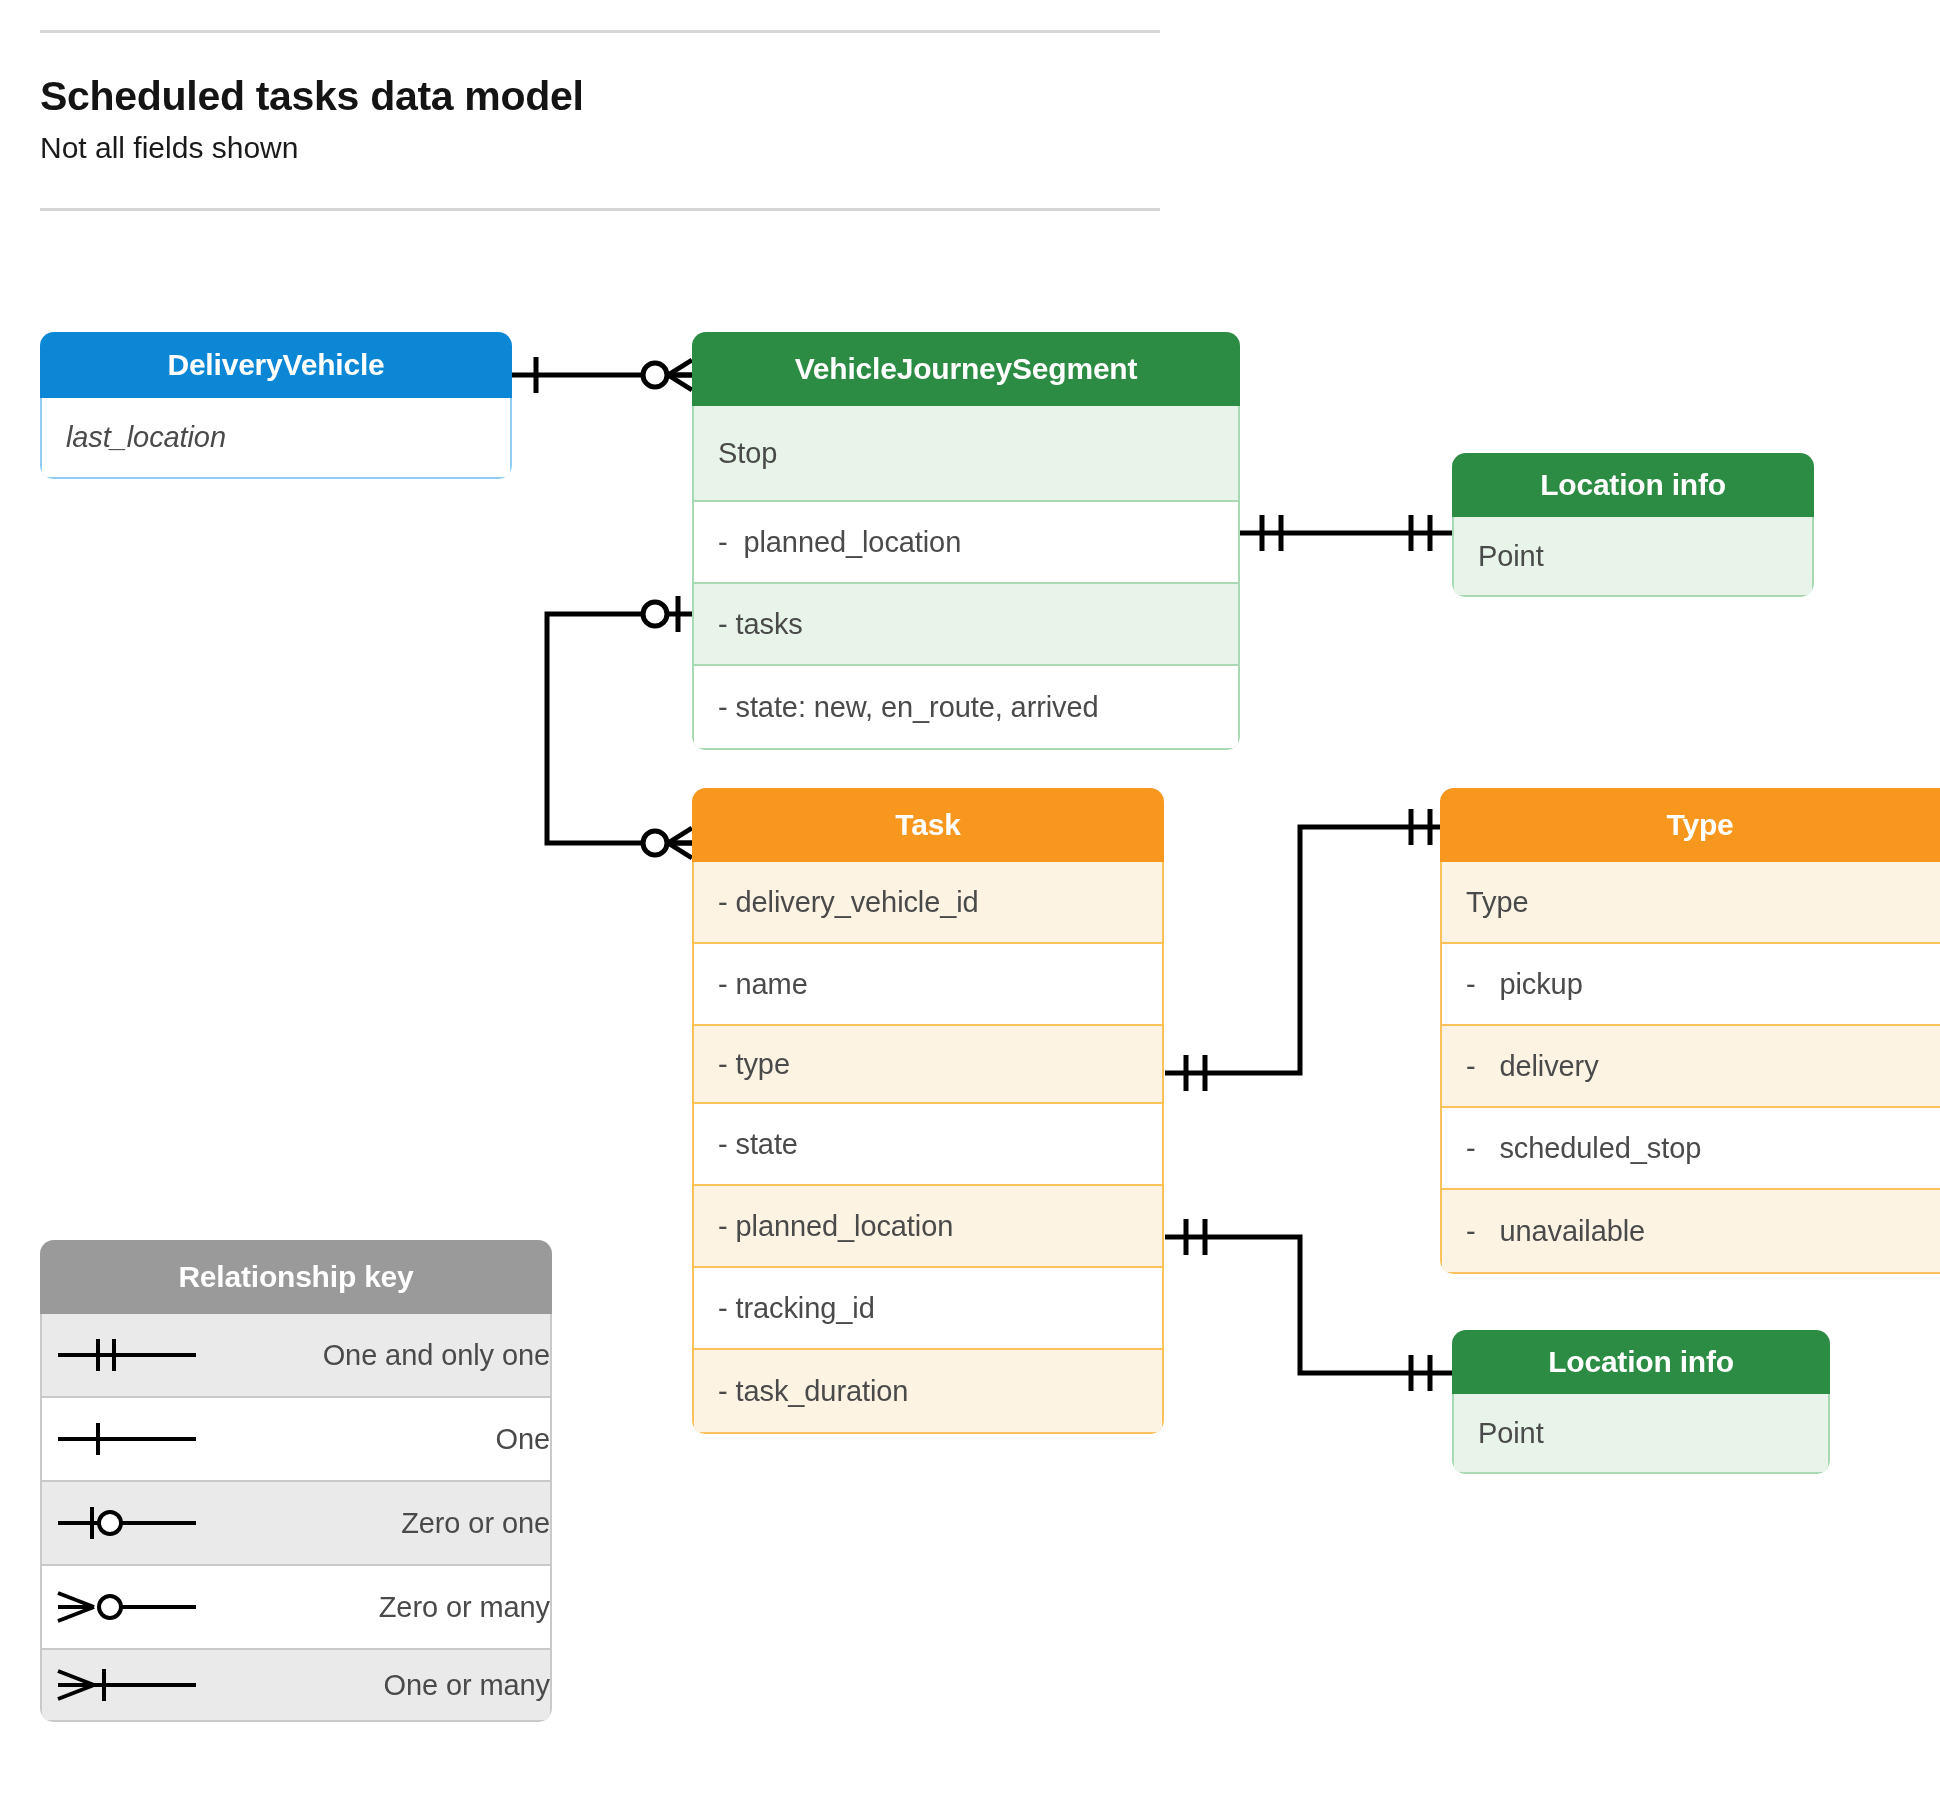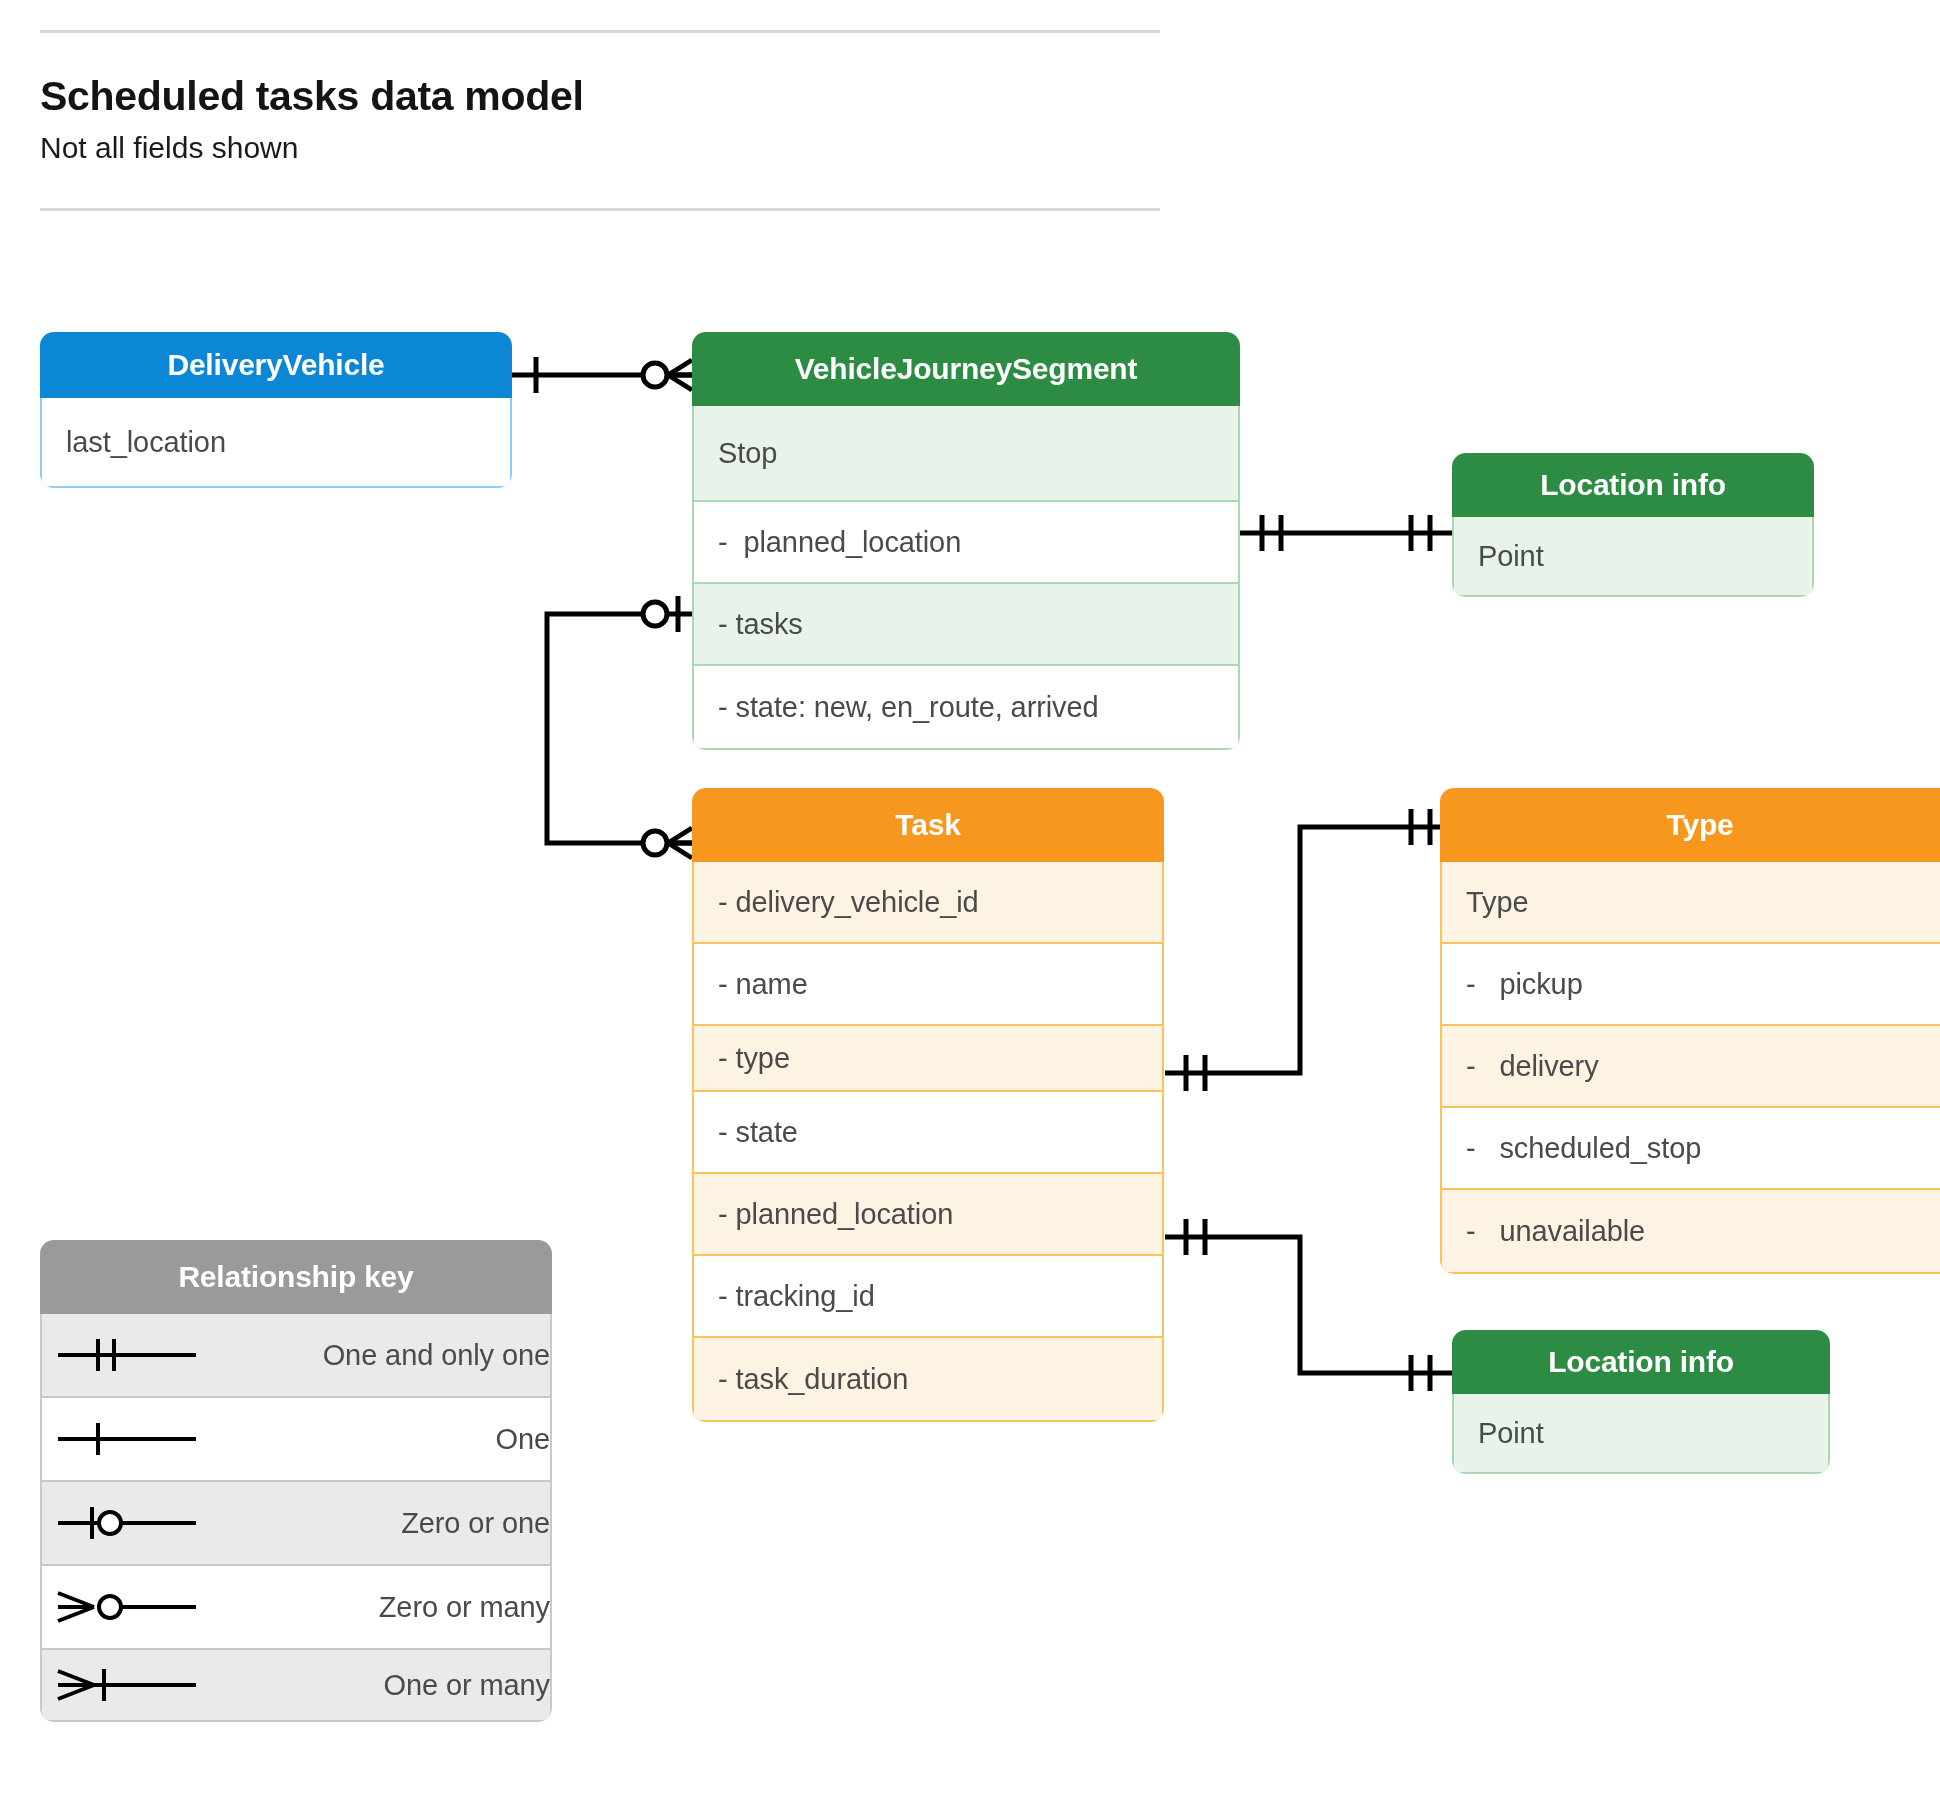--- a/index.html
+++ b/index.html
@@ -199,21 +199,21 @@
       <line x1="1411" y1="1355" x2="1411" y2="1391"></line>
       <line x1="1430" y1="1355" x2="1430" y2="1391"></line>
     </g>
 
   </g>
 </svg>
 
 <div class="entity theme-blue" style="left:40px; top:332px; width:472px;">
   <div class="entity-header" style="height:66px;">DeliveryVehicle</div>
   <div class="entity-rows">
-    <div class="entity-row plain" style="height:88px;">last_location</div>
+    <div class="entity-row plain" style="height:79px;font-style:italic;">last_location</div>
   </div>
 </div>
 
 <div class="entity theme-green" style="left:692px; top:332px; width:548px;">
   <div class="entity-header" style="height:74px;">VehicleJourneySegment</div>
   <div class="entity-rows">
     <div class="entity-row alt" style="height:96px;">Stop</div>
     <div class="entity-row plain" style="height:82px;">-  planned_location</div>
     <div class="entity-row alt" style="height:82px;">- tasks</div>
     <div class="entity-row plain" style="height:82px;">- state: new, en_route, arrived</div>
@@ -225,21 +225,21 @@
   <div class="entity-rows">
     <div class="entity-row alt" style="height:78px;">Point</div>
   </div>
 </div>
 
 <div class="entity theme-orange" style="left:692px; top:788px; width:472px;">
   <div class="entity-header" style="height:74px;">Task</div>
   <div class="entity-rows">
     <div class="entity-row alt" style="height:82px;">- delivery_vehicle_id</div>
     <div class="entity-row plain" style="height:82px;">- name</div>
-    <div class="entity-row alt" style="height:66px;">- type</div>
+    <div class="entity-row alt" style="height:78px;">- type</div>
     <div class="entity-row plain" style="height:82px;">- state</div>
     <div class="entity-row alt" style="height:82px;">- planned_location</div>
     <div class="entity-row plain" style="height:82px;">- tracking_id</div>
     <div class="entity-row alt" style="height:82px;">- task_duration</div>
   </div>
 </div>
 
 <div class="entity theme-orange" style="left:1440px; top:788px; width:520px;">
   <div class="entity-header" style="height:74px;">Type</div>
   <div class="entity-rows">

